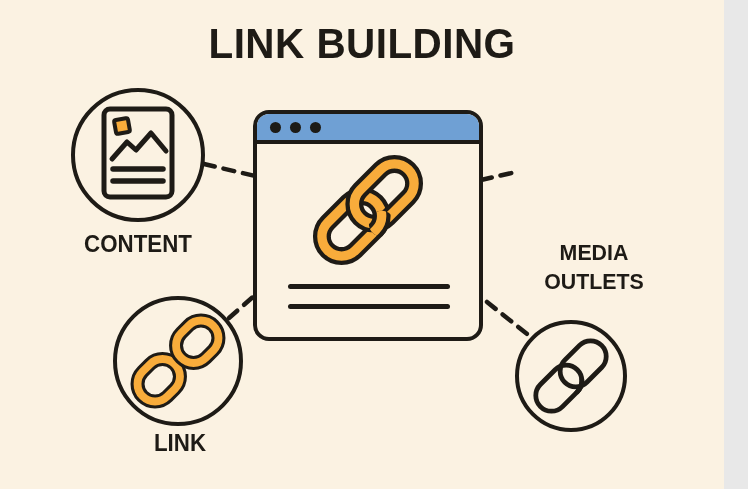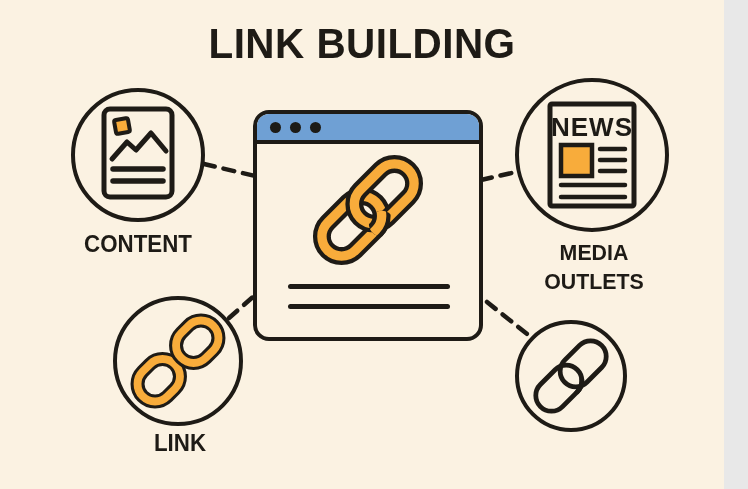--- a/index.html
+++ b/index.html
@@ -113,32 +113,20 @@
       <g transform="rotate(-10 32 21)">
         <rect x="25" y="14" width="14" height="14" rx="2" fill="var(--orange)" stroke="var(--ink)" stroke-width="4"></rect>
       </g>
       <polyline points="22,54 37,37 46,45 61,28 76,46" fill="none" stroke="var(--ink)" stroke-width="5" stroke-linecap="round" stroke-linejoin="round"></polyline>
       <line x1="23" y1="64" x2="73" y2="64" stroke="var(--ink)" stroke-width="5.5" stroke-linecap="round"></line>
       <line x1="23" y1="76" x2="73" y2="76" stroke="var(--ink)" stroke-width="5.5" stroke-linecap="round"></line>
     </svg>
   </div>
   <div class="label label-content">CONTENT</div>
 
-  <div class="node node-media">
-    <svg width="92" height="108" viewBox="0 0 92 108">
-      <rect x="4" y="3" width="84" height="102" rx="2" fill="none" stroke="var(--ink)" stroke-width="5"></rect>
-      <text class="masthead" x="46" y="35" text-anchor="middle">NEWS</text>
-      <rect x="15" y="44" width="31" height="31" fill="var(--orange)" stroke="var(--ink)" stroke-width="4.5"></rect>
-      <line x1="54" y1="48" x2="79" y2="48" stroke="var(--ink)" stroke-width="4.5" stroke-linecap="round"></line>
-      <line x1="54" y1="59" x2="79" y2="59" stroke="var(--ink)" stroke-width="4.5" stroke-linecap="round"></line>
-      <line x1="54" y1="70" x2="79" y2="70" stroke="var(--ink)" stroke-width="4.5" stroke-linecap="round"></line>
-      <line x1="15" y1="84" x2="79" y2="84" stroke="var(--ink)" stroke-width="4.5" stroke-linecap="round"></line>
-      <line x1="15" y1="96" x2="79" y2="96" stroke="var(--ink)" stroke-width="4.5" stroke-linecap="round"></line>
-    </svg>
-  </div>
   <div class="label label-media">
     <div>MEDIA</div>
     <div>OUTLETS</div>
   </div>
 
   <div class="node node-link">
     <svg width="98" height="98" viewBox="-56 -56 112 112">
 
       <g transform="translate(-22,22) rotate(45)">
         <rect x="-20" y="-26" width="40" height="52" rx="20" fill="none" stroke="var(--ink)" stroke-width="16"></rect>

